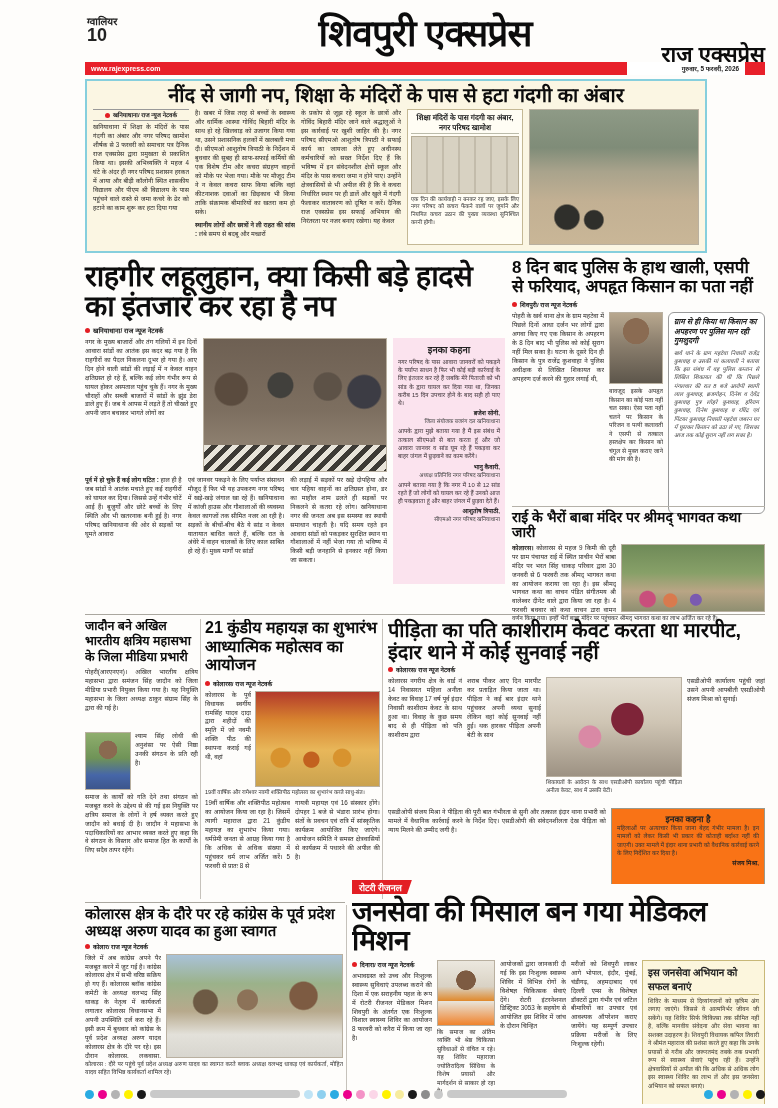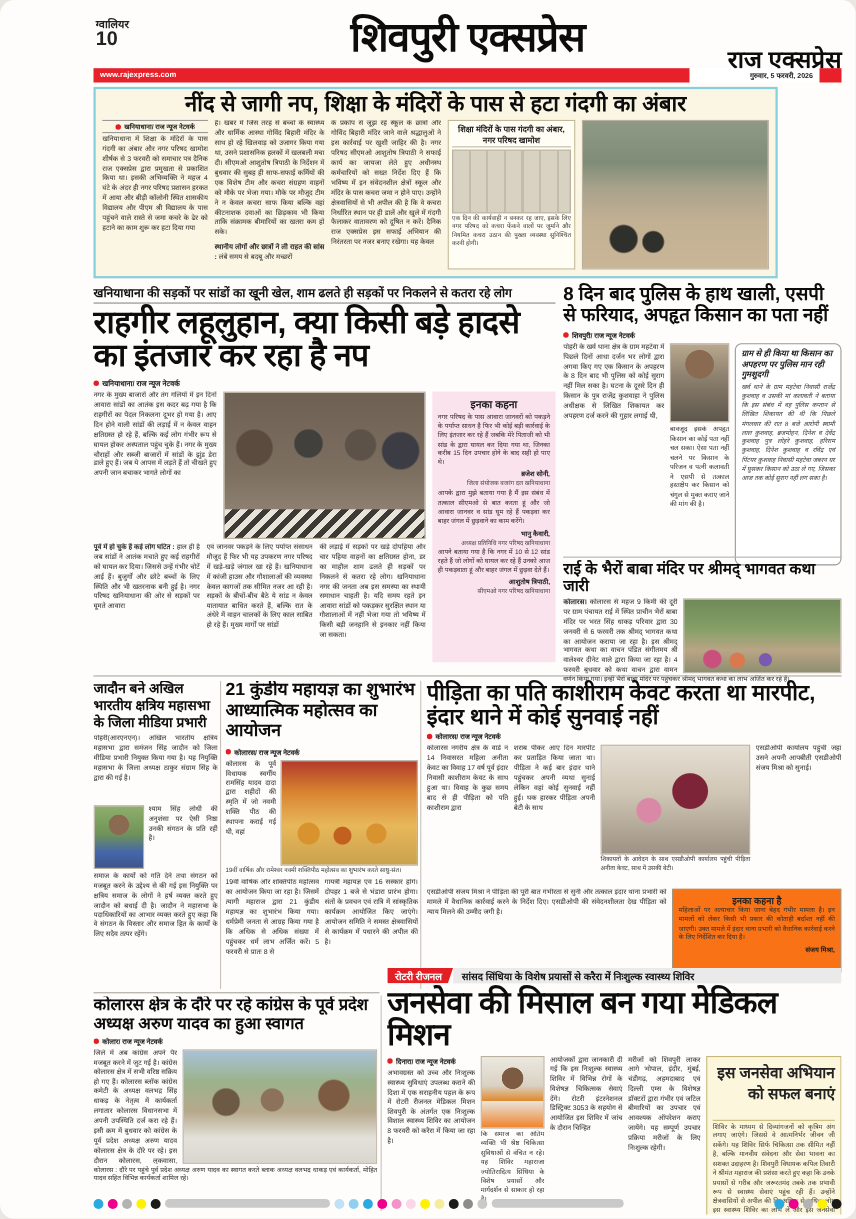--- a/index.html
+++ b/index.html
@@ -1,17 +1,17 @@
 <!DOCTYPE html>
 <html><head>
 <meta charset="utf-8">
 <style>
   html,body{margin:0;padding:0;background:#e9e7e2;}
   .page{position:relative;width:778px;height:1108px;margin:0 auto;background:#fefdfb;
-        font-family:"Liberation Sans","DejaVu Sans",sans-serif;color:#222;overflow:hidden;border-radius:13px;}
+        font-family:"Liberation Sans","DejaVu Sans",sans-serif;color:#222;overflow:hidden;}
   .abs{position:absolute;box-sizing:border-box;}
   .body-txt{font-size:6.3px;line-height:1.42;text-align:justify;color:#2e2c2a;overflow:hidden;}
   .byline{display:flex;align-items:center;gap:3px;font-size:6.6px;font-weight:bold;color:#1a1a1a;}
   .dot{width:5px;height:5px;border-radius:50%;background:#e31e24;flex:0 0 auto;}
   .hl{color:#0c0c0c;font-weight:800;}
   .caption{font-size:5.9px;line-height:1.35;color:#333;text-align:justify;}
   .photo{box-sizing:border-box;border:1px solid #b9b0a0;}
   .rule-v{position:absolute;width:0;border-left:1px solid #c6c2bb;}
   .rule-h{position:absolute;height:0;border-top:1px solid #aaa79f;}
   
@@ -83,21 +83,20 @@
         <div class="caption" style="font-size:5.6px;">एक दिन की कार्यवाही न बनकर रह जाए, इसके लिए नगर परिषद को कचरा फेंकने वालों पर जुर्माने और नियमित कचरा उठान की पुख्ता व्यवस्था सुनिश्चित करनी होगी।</div>
       </div>
       <div class="photo" style="flex:1;background:
            radial-gradient(circle at 22% 80%, #2f2f2b 7%, transparent 8%),
            radial-gradient(circle at 38% 82%, #2f2f2b 6%, transparent 7%),
            linear-gradient(180deg,#8e9a86 0%,#7f8c78 28%,#a9a38c 46%,#c2b093 68%,#c9b697 100%);"></div>
     </div>
   </div>
 
   <div class="abs" style="left:85px;top:258px;width:420px;height:353px;">
-    <div style="font-size:11px;font-weight:800;border-bottom:1.5px solid #8a8a8a;padding-bottom:2px;color:#111;">खनियाधाना की सड़कों पर सांडों का खूनी खेल, शाम ढलते ही सड़कों पर निकलने से कतरा रहे लोग</div>
     <div class="hl" style="font-size:29px;line-height:1.05;letter-spacing:-0.5px;margin-top:3px;">राहगीर लहूलुहान, क्या किसी बड़े हादसे का इंतजार कर रहा है नप</div>
     <div class="byline" style="margin:4px 0 3px;">
       <span class="dot"></span>
       <span>खनियाधाना/ राज न्यूज नेटवर्क</span>
     </div>
     <div style="display:flex;gap:6px;">
       <div style="width:302px;flex:0 0 auto;">
         <div style="display:flex;gap:6px;">
           <div class="body-txt" style="width:112px;height:134px;">नगर के मुख्य बाजारों और तंग गलियों में इन दिनों आवारा सांडों का आतंक इस कदर बढ़ गया है कि राहगीरों का पैदल निकलना दूभर हो गया है। आए दिन होने वाली सांडों की लड़ाई में न केवल वाहन क्षतिग्रस्त हो रहे हैं, बल्कि कई लोग गंभीर रूप से घायल होकर अस्पताल पहुंच चुके हैं। नगर के मुख्य चौराहों और सब्जी बाजारों में सांडों के झुंड डेरा डाले हुए हैं। जब ये आपस में लड़ते हैं तो चीखते हुए अपनी जान बचाकर भागते लोगों का</div>
           <div class="photo" style="flex:1;height:134px;background:
@@ -253,41 +252,40 @@
            radial-gradient(circle at 46% 44%, #8c7258 9%, transparent 10%),
            radial-gradient(circle at 22% 46%, #6d5a44 8%, transparent 9%),
            linear-gradient(180deg,#a9c2d8 0%,#9bb28a 28%,#b7a98c 55%,#e3e1da 78%,#d8d6cf 100%);"></div>
     </div>
     <div class="caption" style="margin-top:3px;">कोलारस : दौरे पर पहुंचे पूर्व प्रदेश अध्यक्ष अरुण यादव का स्वागत करते ब्लाक अध्यक्ष वलभद्र धाकड़ एवं कार्यकर्ता, मोहित यादव सहित विभिन्न कार्यकर्ता शामिल रहे।</div>
   </div>
 
   <div class="abs" style="left:352px;top:880px;width:413px;height:224px;overflow:hidden;">
     <div style="display:flex;height:14px;">
       <div class="tag">रोटरी रीजनल</div>
-      <div class="kickbar">सांसद सिंधिया के विशेष प्रयासों से करैरा में निःशुल्क स्वास्थ्य शिविर</div>
     </div>
     <div class="hl" style="font-size:28px;line-height:1.05;margin:3px 0 4px;letter-spacing:-0.5px;">जनसेवा की मिसाल बन गया मेडिकल मिशन</div>
     <div style="display:flex;gap:5px;">
       <div style="width:80px;flex:0 0 auto;">
         <div class="byline" style="margin-bottom:3px;font-size:6.2px;">
           <span class="dot"></span>
           <span>दिनारा/ राज न्यूज नेटवर्क</span>
         </div>
         <div class="body-txt" style="height:150px;">अभावग्रस्त को उच्च और निःशुल्क स्वास्थ्य सुविधाएं उपलब्ध कराने की दिशा में एक सराहनीय पहल के रूप में रोटरी रीजनल मेडिकल मिशन शिवपुरी के अंतर्गत एक निःशुल्क विशाल स्वास्थ्य शिविर का आयोजन 8 फरवरी को करैरा में किया जा रहा है।</div>
       </div>
       <div style="width:58px;flex:0 0 auto;">
         <div class="photo" style="width:58px;height:66px;background:
              radial-gradient(circle at 50% 30%, #7d5b42 18%, transparent 19%),
              linear-gradient(180deg,#ece8df 0%,#d9d2c4 40%,#e08a2e 62%,#e8e4da 63%,#f0832c 100%);"></div>
         <div class="body-txt" style="height:92px;margin-top:2px;font-size:6px;">कि समाज का अंतिम व्यक्ति भी श्रेष्ठ चिकित्सा सुविधाओं से वंचित न रहे। यह शिविर महाराजा ज्योतिरादित्य सिंधिया के विशेष प्रयासों और मार्गदर्शन से साकार हो रहा है।</div>
       </div>
       <div class="body-txt" style="width:66px;flex:0 0 auto;height:162px;">आयोजकों द्वारा जानकारी दी गई कि इस निःशुल्क स्वास्थ्य शिविर में विभिन्न रोगों के विशेषज्ञ चिकित्सक सेवाएं देंगे। रोटरी इंटरनेशनल डिस्ट्रिक्ट 3053 के सहयोग से आयोजित इस शिविर में जांच के दौरान चिन्हित</div>
       <div class="body-txt" style="width:66px;flex:0 0 auto;height:162px;">मरीजों को शिवपुरी लाकर आगे भोपाल, इंदौर, मुंबई, चंडीगढ़, अहमदाबाद एवं दिल्ली एम्स के विशेषज्ञ डॉक्टरों द्वारा गंभीर एवं जटिल बीमारियों का उपचार एवं आवश्यक ऑपरेशन कराए जायेंगे। यह सम्पूर्ण उपचार प्रक्रिया मरीजों के लिए निःशुल्क रहेगी।</div>
       <div class="yellowbox" style="flex:1;height:156px;overflow:hidden;">
-        <div style="font-size:14px;font-weight:800;text-align:right;border-bottom:1px solid #c8b878;padding-bottom:15px;margin-bottom:2px;">इस जनसेवा अभियान को सफल बनाएं</div>
+        <div style="font-size:10px;font-weight:800;text-align:left;border-bottom:1px solid #c8b878;padding-bottom:1px;margin-bottom:2px;">इस जनसेवा अभियान को सफल बनाएं</div>
         <div style="font-size:6px;line-height:1.42;text-align:justify;color:#3a362c;">शिविर के माध्यम से दिव्यांगजनों को कृत्रिम अंग लगाए जाएंगे। जिससे वे आत्मनिर्भर जीवन जी सकेंगे। यह शिविर सिर्फ चिकित्सा तक सीमित नहीं है, बल्कि मानवीय संवेदना और सेवा भावना का सशक्त उदाहरण है। शिवपुरी विधायक कपिल तिवारी ने श्रीमंत महाराज की प्रशंसा करते हुए कहा कि उनके प्रयासों से गरीब और जरूरतमंद तबके तक प्रभावी रूप से स्वास्थ्य सेवाएं पहुंच रही हैं। उन्होंने क्षेत्रवासियों से अपील की कि अधिक से अधिक लोग इस स्वास्थ्य शिविर का लाभ लें और इस जनसेवा अभियान को सफल बनाएं।</div>
       </div>
     </div>
   </div>
 
   <div class="abs" style="left:85px;top:1088px;width:680px;height:12px;display:flex;align-items:center;gap:4px;">
     <span class="rdot" style="background:#29abe2;"></span>
     <span class="rdot" style="background:#ec008c;"></span>
     <span class="rdot" style="background:#b3b3b3;"></span>
     <span class="rdot" style="background:#fff200;"></span>

